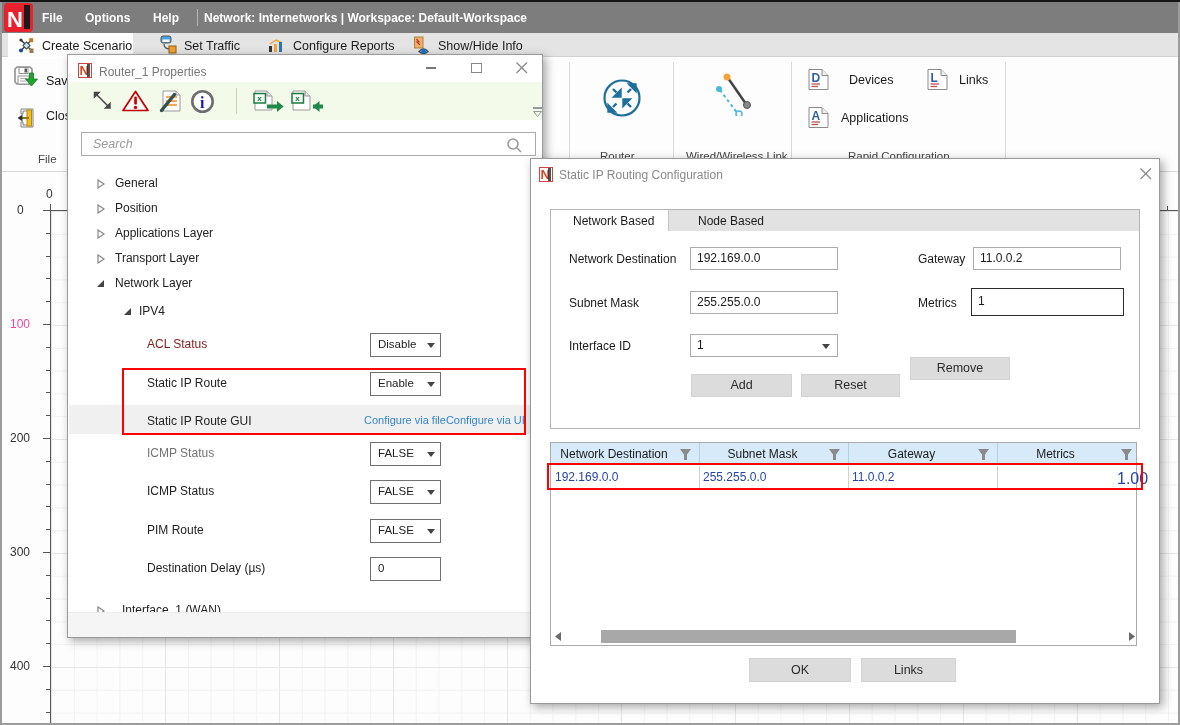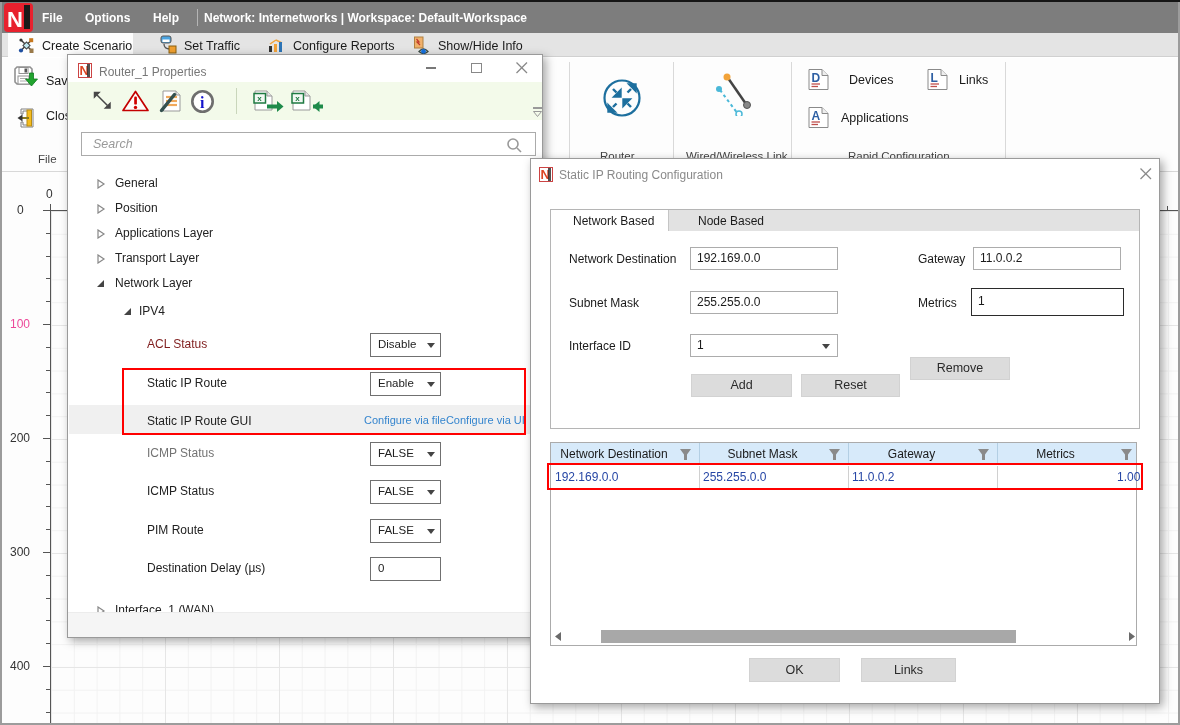--- a/index.html
+++ b/index.html
@@ -382,21 +382,21 @@
           <path d="M0 0 L8 0 L4 5 Z" fill="#444"></path>
         </svg>
       </div>
       <div class="abs lbl" style="left:79px;top:506px;color:#222;">Destination Delay (µs)</div>
       <div class="abs" style="left:302px;top:502px;width:71px;height:24px;border:1px solid #707070;background:#fff;">
         <div class="abs" style="left:7px;top:4px;font-size:11.5px;color:#222;">0</div>
       </div>
       <svg class="abs" style="left:28px;top:551px" width="10" height="10">
         <path d="M2 1 L8 5 L2 9 Z" fill="none" stroke="#888" stroke-width="1.2"></path>
       </svg>
-      <div class="abs lbl" style="left:47px;top:548px;color:#222;">Interface_1 (WAN)</div>
+      <div class="abs lbl" style="left:54px;top:548px;color:#222;">Interface_1 (WAN)</div>
     </div>
 
   <div class="abs" style="left:0px;top:557px;width:474px;height:25px;background:#f5f5f5;border-top:1px solid #ececec;"></div>
   <div class="abs" style="left:465px;top:52px;width:9px;height:2px;background:#999;"></div>
     <svg class="abs" style="left:465px;top:56px" width="9" height="7">
       <path d="M0.5 0.5 L8.5 0.5 L4.5 5.5 Z" fill="none" stroke="#999"></path>
     </svg>
 </div>
 
 <div class="dlg" id="rdlg" style="left:530px;top:158px;width:630px;height:546px;">
@@ -459,31 +459,31 @@
         <div class="abs" style="left:445.5px;top:0px;width:1px;height:22px;background:#b3cfe4;"></div>
         <div class="abs" style="left:446px;top:4px;width:117px;text-align:center;font-size:12px;color:#1a1a1a;">Metrics</div>
         <svg class="abs" style="left:569px;top:5px" width="13" height="13">
           <path d="M1 1 L12 1 L8 6.5 L8 12 L5 12 L5 6.5 Z" fill="#8a8a8a"></path>
         </svg>
       </div>
     <div class="abs" style="left:0;top:23px;width:585px;height:24px;background:#fff;"></div>
     <div class="abs" style="left:4px;top:27px;font-size:12px;color:#2646a5;">192.169.0.0</div>
     <div class="abs" style="left:152px;top:27px;font-size:12px;color:#2646a5;">255.255.0.0</div>
     <div class="abs" style="left:301px;top:27px;font-size:12px;color:#2646a5;">11.0.0.2</div>
-    <div class="abs" style="left:566px;top:27px;font-size:12px;color:#2646a5;">1.00</div>
+    <div class="abs" style="left:566px;top:27px;font-size:16px;color:#2646a5;">1.00</div>
     <div class="abs" style="left:147.5px;top:23px;width:1px;height:24px;background:#d0d0d0;"></div>
     <div class="abs" style="left:296.5px;top:23px;width:1px;height:24px;background:#d0d0d0;"></div>
     <div class="abs" style="left:445.5px;top:23px;width:1px;height:24px;background:#d0d0d0;"></div>
 
     <svg class="abs" style="left:3px;top:189px" width="8" height="10">
         <path d="M7 0 L7 9 L1 4.5 Z" fill="#6a6a6a"></path>
       </svg>
     <div class="abs" style="left:50px;top:187px;width:415px;height:13px;background:#a8a8a8;"></div>
     <svg class="abs" style="left:577px;top:189px" width="8" height="10">
         <path d="M1 0 L1 9 L7 4.5 Z" fill="#6a6a6a"></path>
       </svg>
   </div>
-  <div class="btn" style="left:218px;top:499px;width:91px;height:24px;line-height:22px;">OK</div>
+  <div class="btn" style="left:218px;top:499px;width:102px;height:24px;line-height:22px;">OK</div>
   <div class="btn" style="left:330px;top:499px;width:95px;height:24px;line-height:22px;">Links</div>
 </div>
 
 <div class="abs" style="left:122px;top:368px;width:404px;height:67px;border:2px solid #f00;z-index:50;"></div>
 <div class="abs" style="left:547px;top:463px;width:596px;height:27px;border:2px solid #f00;z-index:50;"></div>
 
 </body></html>

